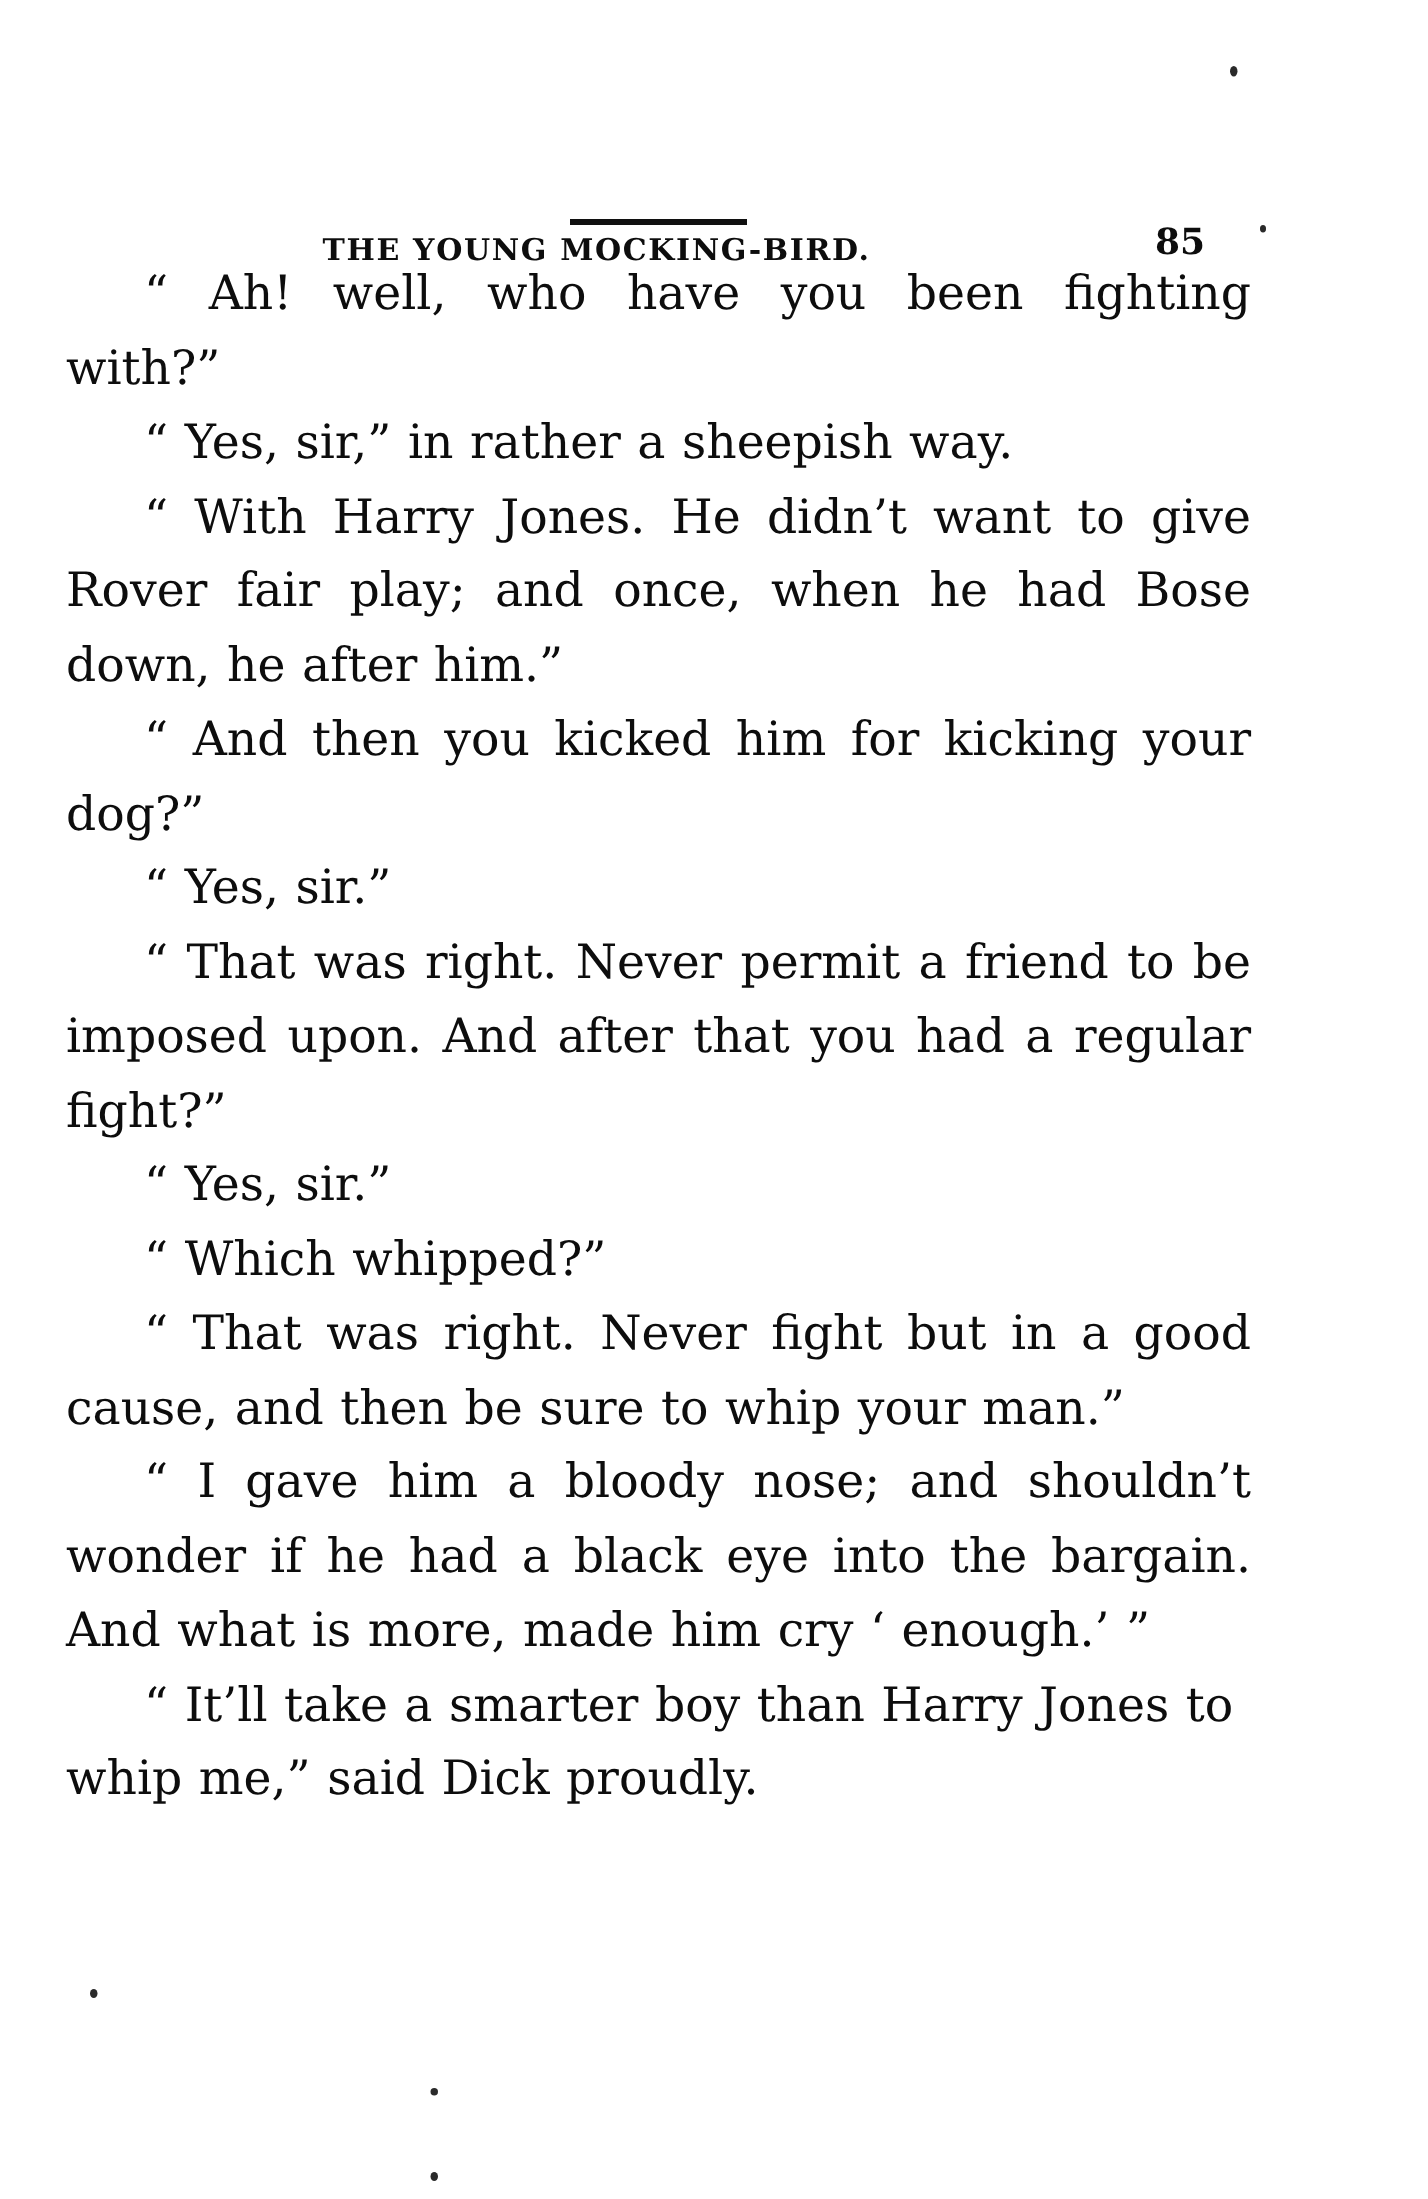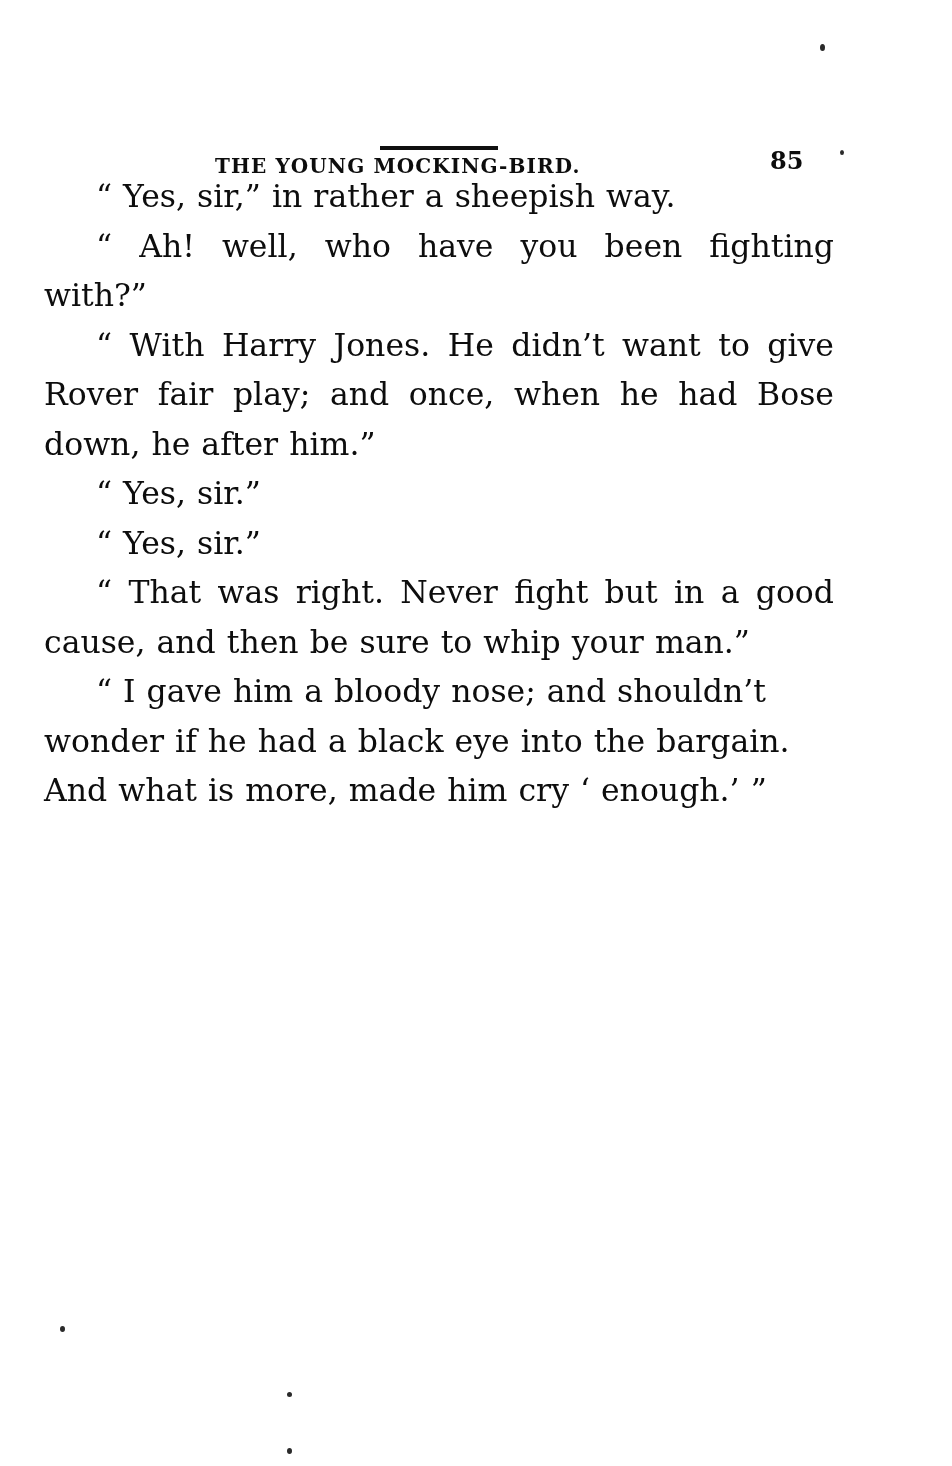--- a/index.html
+++ b/index.html
@@ -107,27 +107,31 @@
 <div class="page">
 
   <div class="header">
     <div class="running-title">THE YOUNG MOCKING-BIRD.</div>
     <div class="folio">85</div>
   </div>
 
   <div class="rule"></div>
 
   <div class="textblock">
+    <p class="para">“ Ah! well, who have you been fighting with?”</p>
     <p class="para">“ Yes, sir,” in rather a sheepish way.</p>
-    <p class="para">“ Ah! well, who have you been fighting with?”</p>
     <p class="para">“ With Harry Jones.  He didn’t want to give Rover fair play; and once, when he had Bose down, he after him.”</p>
+    <p class="para">“ And then you kicked him for kicking your dog?”</p>
     <p class="para">“ Yes, sir.”</p>
+    <p class="para">“ That was right.  Never permit a friend to be imposed upon.  And after that you had a regular fight?”</p>
     <p class="para">“ Yes, sir.”</p>
+    <p class="para">“ Which whipped?”</p>
     <p class="para">“ That was right.  Never fight but in a good cause, and then be sure to whip your man.”</p>
     <p class="para">“ I gave him a bloody nose; and shouldn’t wonder if he had a black eye into the bargain.  And what is more, made him cry ‘ enough.’ ”</p>
+    <p class="para last">“ It’ll take a smarter boy than Harry Jones to whip me,” said Dick proudly.</p>
   </div>
 
   <div class="speck s1"></div>
   <div class="speck s2"></div>
   <div class="speck s3"></div>
   <div class="speck s4"></div>
   <div class="speck s5"></div>
 
 </div>
 

